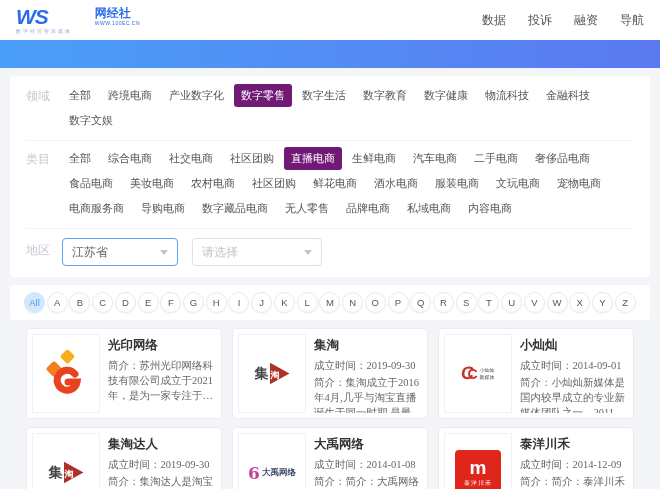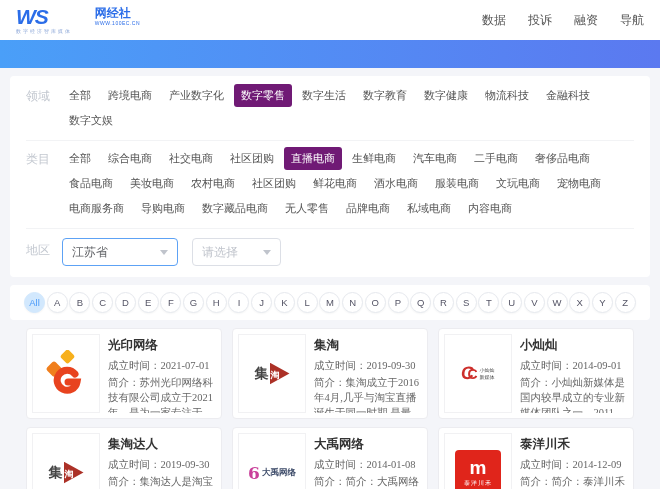--- a/index.html
+++ b/index.html
@@ -29,21 +29,21 @@
   .filter-row { display: flex; align-items: flex-start; padding: 6px 16px; }
   .filter-label { font-size: 12px; color: #c3c8d0; width: 36px; flex-shrink: 0; margin-top: 4px; }
   .filter-items { display: flex; flex-wrap: wrap; flex: 1; }
   .filter-item { font-size: 11px; color: #555; padding: 4px 7px; margin: 0 3px 2px 0; border-radius: 3px; cursor: pointer; white-space: nowrap; text-align: right; }
   .filter-item.active { background: #701a75; color: #fff; }
   .divider { border-top: 1px solid #f2f3f5; margin: 0 16px; }
   
   .region-row { padding: 9px 16px; }
   .select { height: 28px; border: 1px solid #dcdfe6; border-radius: 4px; background: #fff; display: flex; align-items: center; justify-content: space-between; padding: 0 9px; font-size: 12px; cursor: pointer; }
   .select.province { width: 116px; border-color: #5da2f5; color: #606266; margin-right: 14px; }
-  .select.city { width: 89px; color: #c0c4cc; }
+  .select.city { width: 130px; color: #c0c4cc; }
   .caret { width: 0; height: 0; border-left: 4px solid transparent; border-right: 4px solid transparent; border-top: 5px solid #c0c4cc; }
   
   .alpha-panel { display: flex; justify-content: space-between; align-items: center; padding: 7px 14px; }
   .letter { width: 21px; height: 21px; border-radius: 50%; border: 1px solid #e6e9ee; background: #fff; box-shadow: 0 1px 2px rgba(0,0,0,.04); display: flex; align-items: center; justify-content: center; font-size: 9.5px; color: #556; cursor: pointer; flex-shrink: 0; }
   .letter.active { background: #d2e8fd; border-color: #d2e8fd; color: #4a9afa; text-align: center; }
   
   .cards-grid { display: grid; grid-template-columns: repeat(3, 1fr); gap: 8px 10px; margin: 8px 26px 0; }
   .card { background: #fff; border: 1px solid #ececf0; border-radius: 4px; padding: 5px; display: flex; height: 91px; cursor: pointer; }
   .card-logo { width: 68px; border: 1px solid #f1f1f3; display: flex; align-items: center; justify-content: center; flex-shrink: 0; overflow: hidden; }
   .card-body { flex: 1; margin-left: 8px; overflow: hidden; font-family: Liberation Serif, serif; }
@@ -170,21 +170,20 @@
     <div class="card">
       <div class="card-logo">
         <div class="logo-art"><svg width="42" height="44" viewBox="0 0 42 44">
       <rect x="17" y="1" width="11" height="11" rx="2.5" transform="rotate(45 22.5 6.5)" fill="#f7b01c"></rect>
       <rect x="3" y="13" width="12" height="12" rx="2.5" transform="rotate(45 9 19)" fill="#f07f1d"></rect>
       <path d="M30 24 A10 10 0 1 0 32 32 L23 32" fill="none" stroke="#e8431f" stroke-width="7" stroke-linecap="round"></path>
     </svg></div>
       </div>
       <div class="card-body">
         <div class="card-title">光印网络</div>
-        <div class="card-date">成立时间：2021-07-01</div>
         <div class="card-desc">简介：苏州光印网络科技有限公司成立于2021年，是为一家专注于数字化营销的科技型企业；依托强大技术开发实力，提供...</div>
       </div>
     </div>
     <div class="card">
       <div class="card-logo">
         <div class="logo-art">
           <div style="display:flex;align-items:center">
       <span style="font-size:14px;font-weight:900;color:#454545">集</span>
       <span style="position:relative;width:20px;height:22px;margin-left:1px">
         <span style="position:absolute;inset:0;background:#ac3127;clip-path:polygon(0 0,100% 50%,0 100%)"></span>

